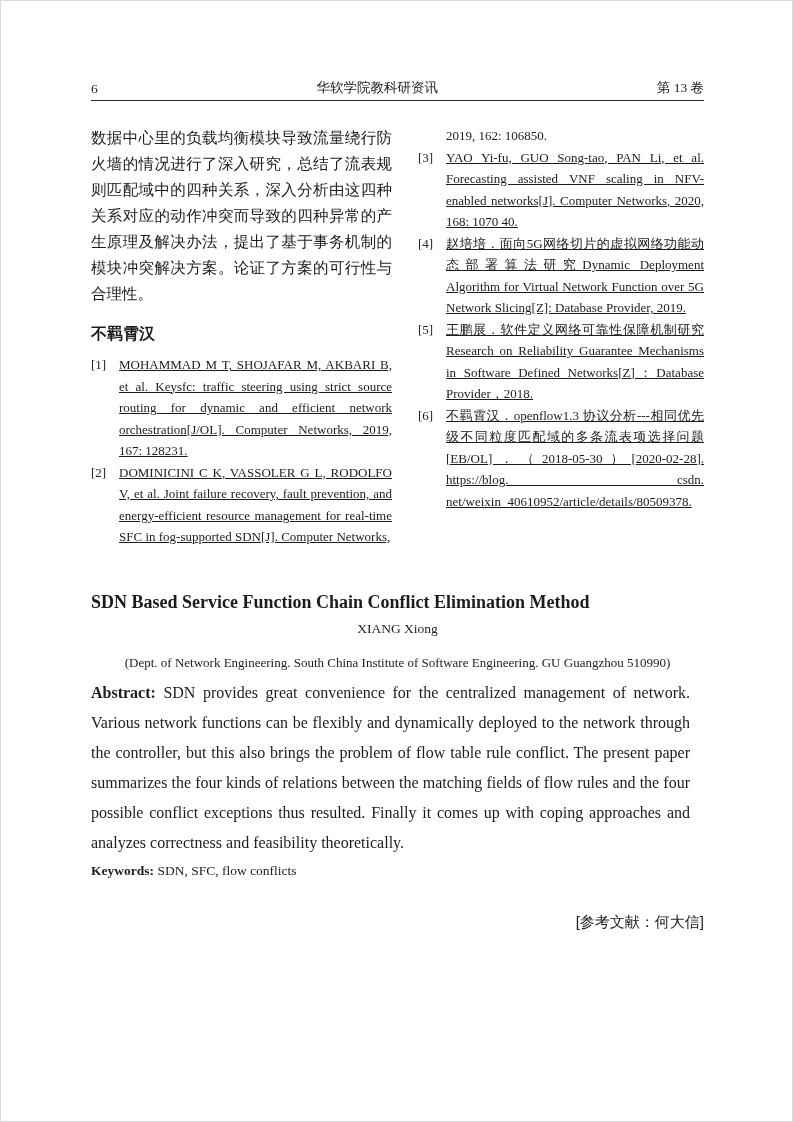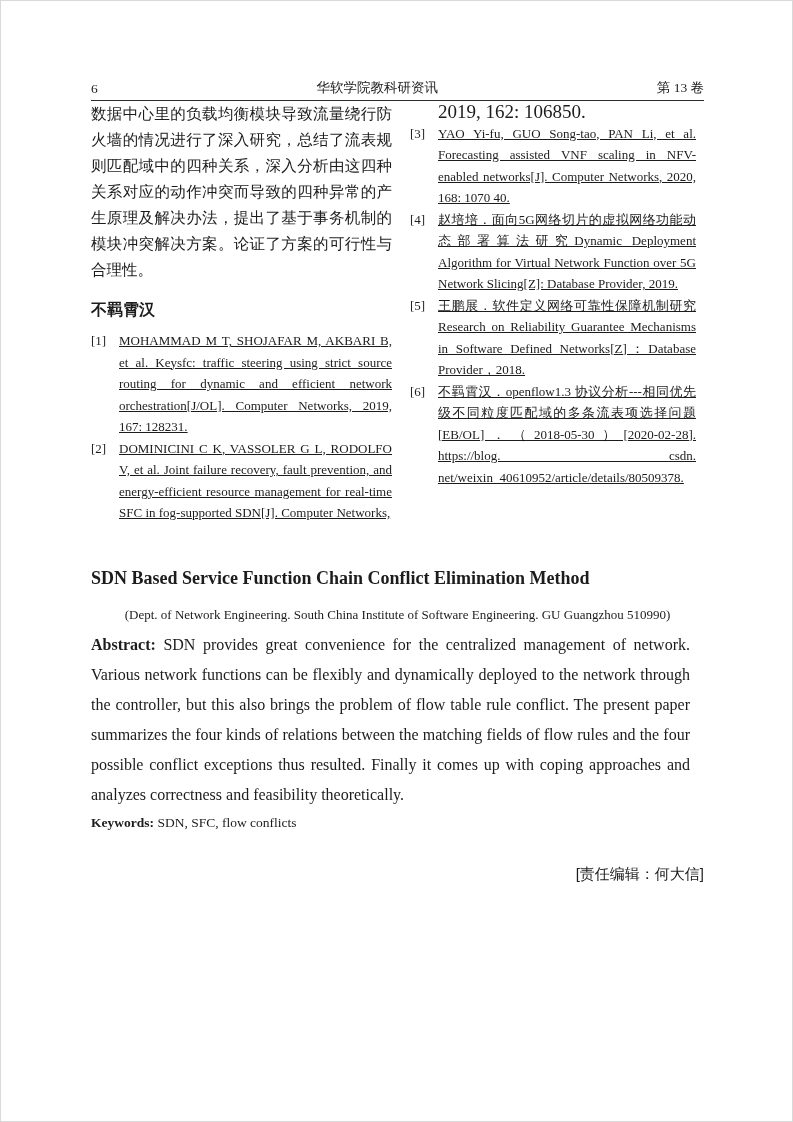--- a/index.html
+++ b/index.html
@@ -23,21 +23,22 @@
   .header {
     display: flex;
     justify-content: space-between;
     align-items: flex-end;
     font-size: 13.5px;
     padding-bottom: 3px;
     border-bottom: 1.6px solid #2b2b2b;
   }
   .columns {
     display: flex;
-    gap: 18px;
+    gap: 26px;
+    margin-top: 24px;
   }
   .col-left { width: 301px; }
   .col-right { width: 286px; }
   .cn-para {
     margin: 0;
     font-size: 15.5px;
     line-height: 26px;
     text-align: justify;
     text-justify: inter-ideograph;
   }
@@ -53,21 +54,21 @@
     line-height: 21.5px;
   }
   .ref-label { flex: 0 0 28px; }
   .ref-text {
     flex: 1;
     text-align: justify;
     overflow-wrap: anywhere;
     text-decoration: underline;
   }
   .ref-cont {
-    font-size: 19px;
+    font-size: 13px;
     line-height: 21.5px;
     padding-left: 28px;
   }
   .article { margin-top: 44px; }
   .title {
     font-size: 18px;
     font-weight: 700;
     text-align: left;
     margin: 0;
   }
@@ -146,20 +147,21 @@
             <div class="ref-item">
               <span class="ref-label">[6]</span>
               <span class="ref-text">不羁霄汉．openflow1.3 协议分析---相同优先级不同粒度匹配域的多条流表项选择问题[EB/OL]．（2018-05-30）[2020-02-28]. https://blog. csdn. net/weixin_40610952/article/details/80509378.</span>
             </div>
           </div>
       </div>
     </div>
 
     <div class="article">
       <h1 class="title">SDN Based Service Function Chain Conflict Elimination Method</h1>
+      <div class="author">XIANG Xiong</div>
       <div class="affil">(Dept. of Network Engineering. South China Institute of Software Engineering. GU Guangzhou 510990)</div>
       <p class="abstract"><b class="inline-label">Abstract:</b> <span>SDN provides great convenience for the centralized management of network. Various network functions can be flexibly and dynamically deployed to the network through the controller, but this also brings the problem of flow table rule conflict. The present paper summarizes the four kinds of relations between the matching fields of flow rules and the four possible conflict exceptions thus resulted. Finally it comes up with coping approaches and analyzes correctness and feasibility theoretically.</span></p>
       <p class="keywords"><b class="inline-label">Keywords:</b> <span>SDN, SFC, flow conflicts</span></p>
-      <div class="editor">[责任编辑：何大信]</div>
+      <div class="editor">[参考文献：何大信]</div>
     </div>
 
   </div>
 </div>
 
 </body></html>

